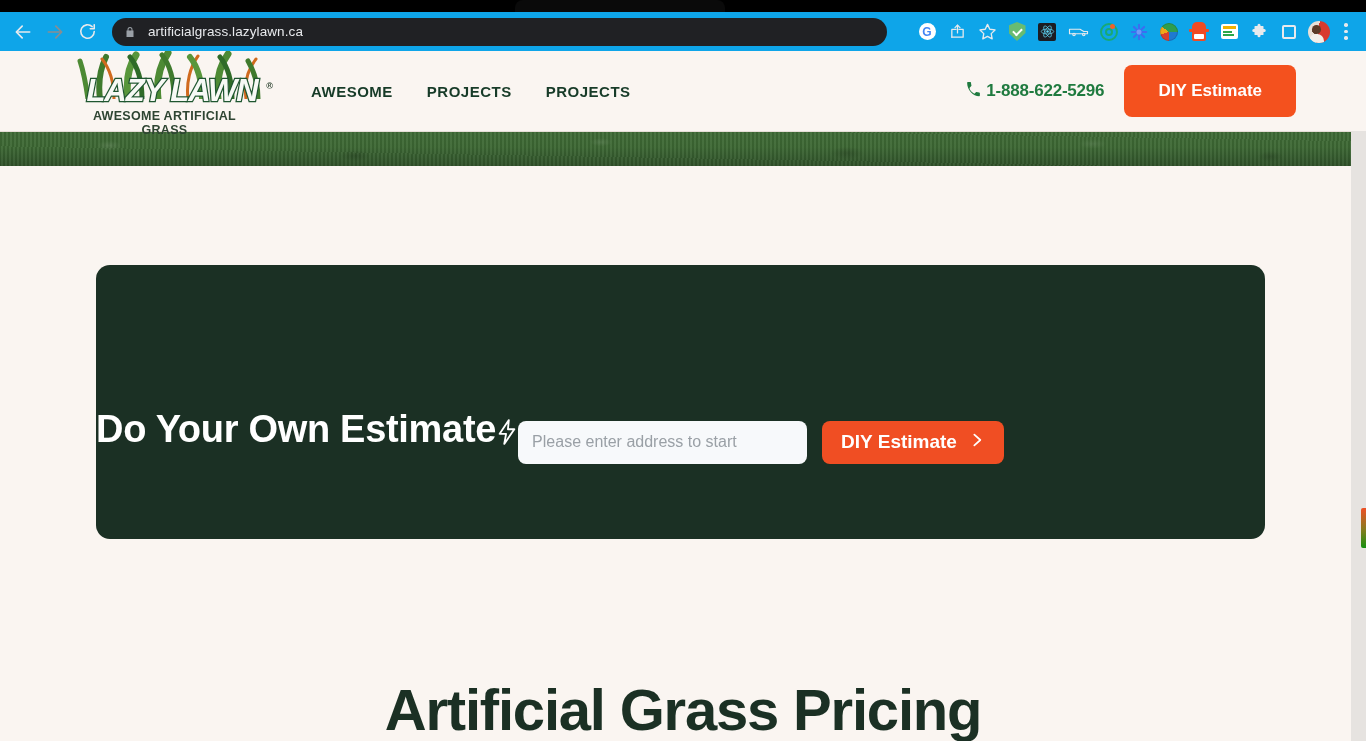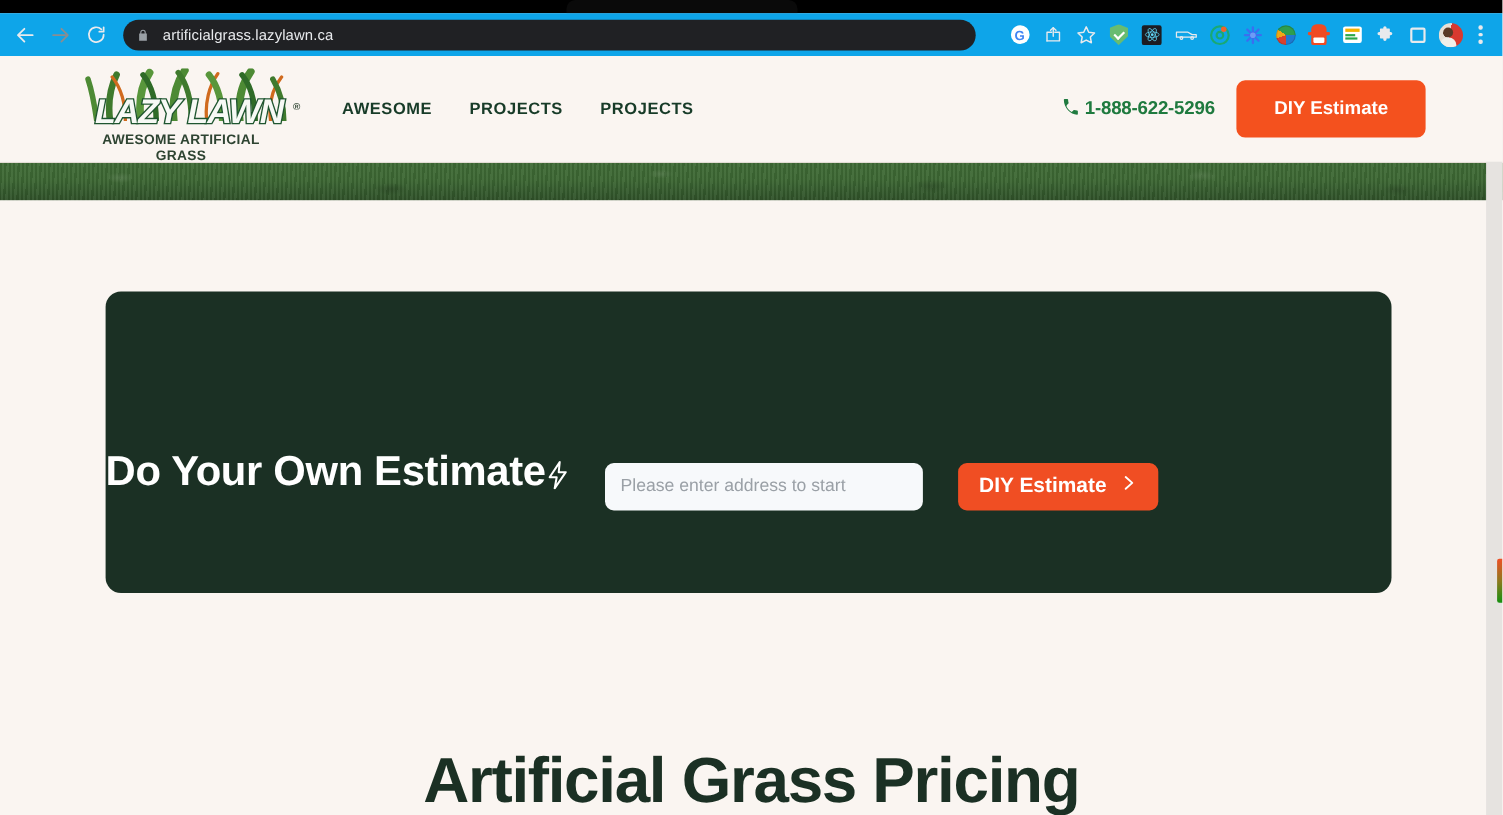--- a/index.html
+++ b/index.html
@@ -122,24 +122,23 @@
   
   #page {
     width: 1366px;
     height: 690px;
     background: #faf5f1;
     position: relative;
     overflow: hidden;
   }
 
   #site-header {
-    height: 96px;
+    height: 80px;
     background: #faf5f1;
     display: flex;
-    align-items: center;
     padding: 0 70px;
     position: relative;
     z-index: 5;
   }
 
   #logo { width: 205px; height: 74px; position: relative; flex: 0 0 auto; }
   #logo .blades { position:absolute; left:0; right:0; top:0; height:48px; overflow:hidden; }
   #logo .blades svg { position:absolute; left:0; top:0; }
   #logo .wordmark {
     position:absolute; left:6px; top:24px; width:192px;
@@ -217,21 +216,21 @@
   #hero-sub {
     color:#f4f4f2;
     font-size: 23px;
     margin-top: 12px;
     display:flex; align-items:center; gap:9px;
     letter-spacing:-0.2px;
     font-family:"Liberation Sans", sans-serif;
   }
   #hero-form {
     margin-top: 26px;
-    display:flex; align-items:center; gap:32px;margin-left:32px;
+    display:flex; align-items:center; gap:15px;
   }
   #address-input {
     width: 289px; height: 43px;
     border: none; border-radius: 8px;
     background: #f7f9fb;
     padding: 0 14px;
     font-size: 16px;
     color:#2b2b2b;
     font-family:"Liberation Sans", sans-serif;
     outline:none;

